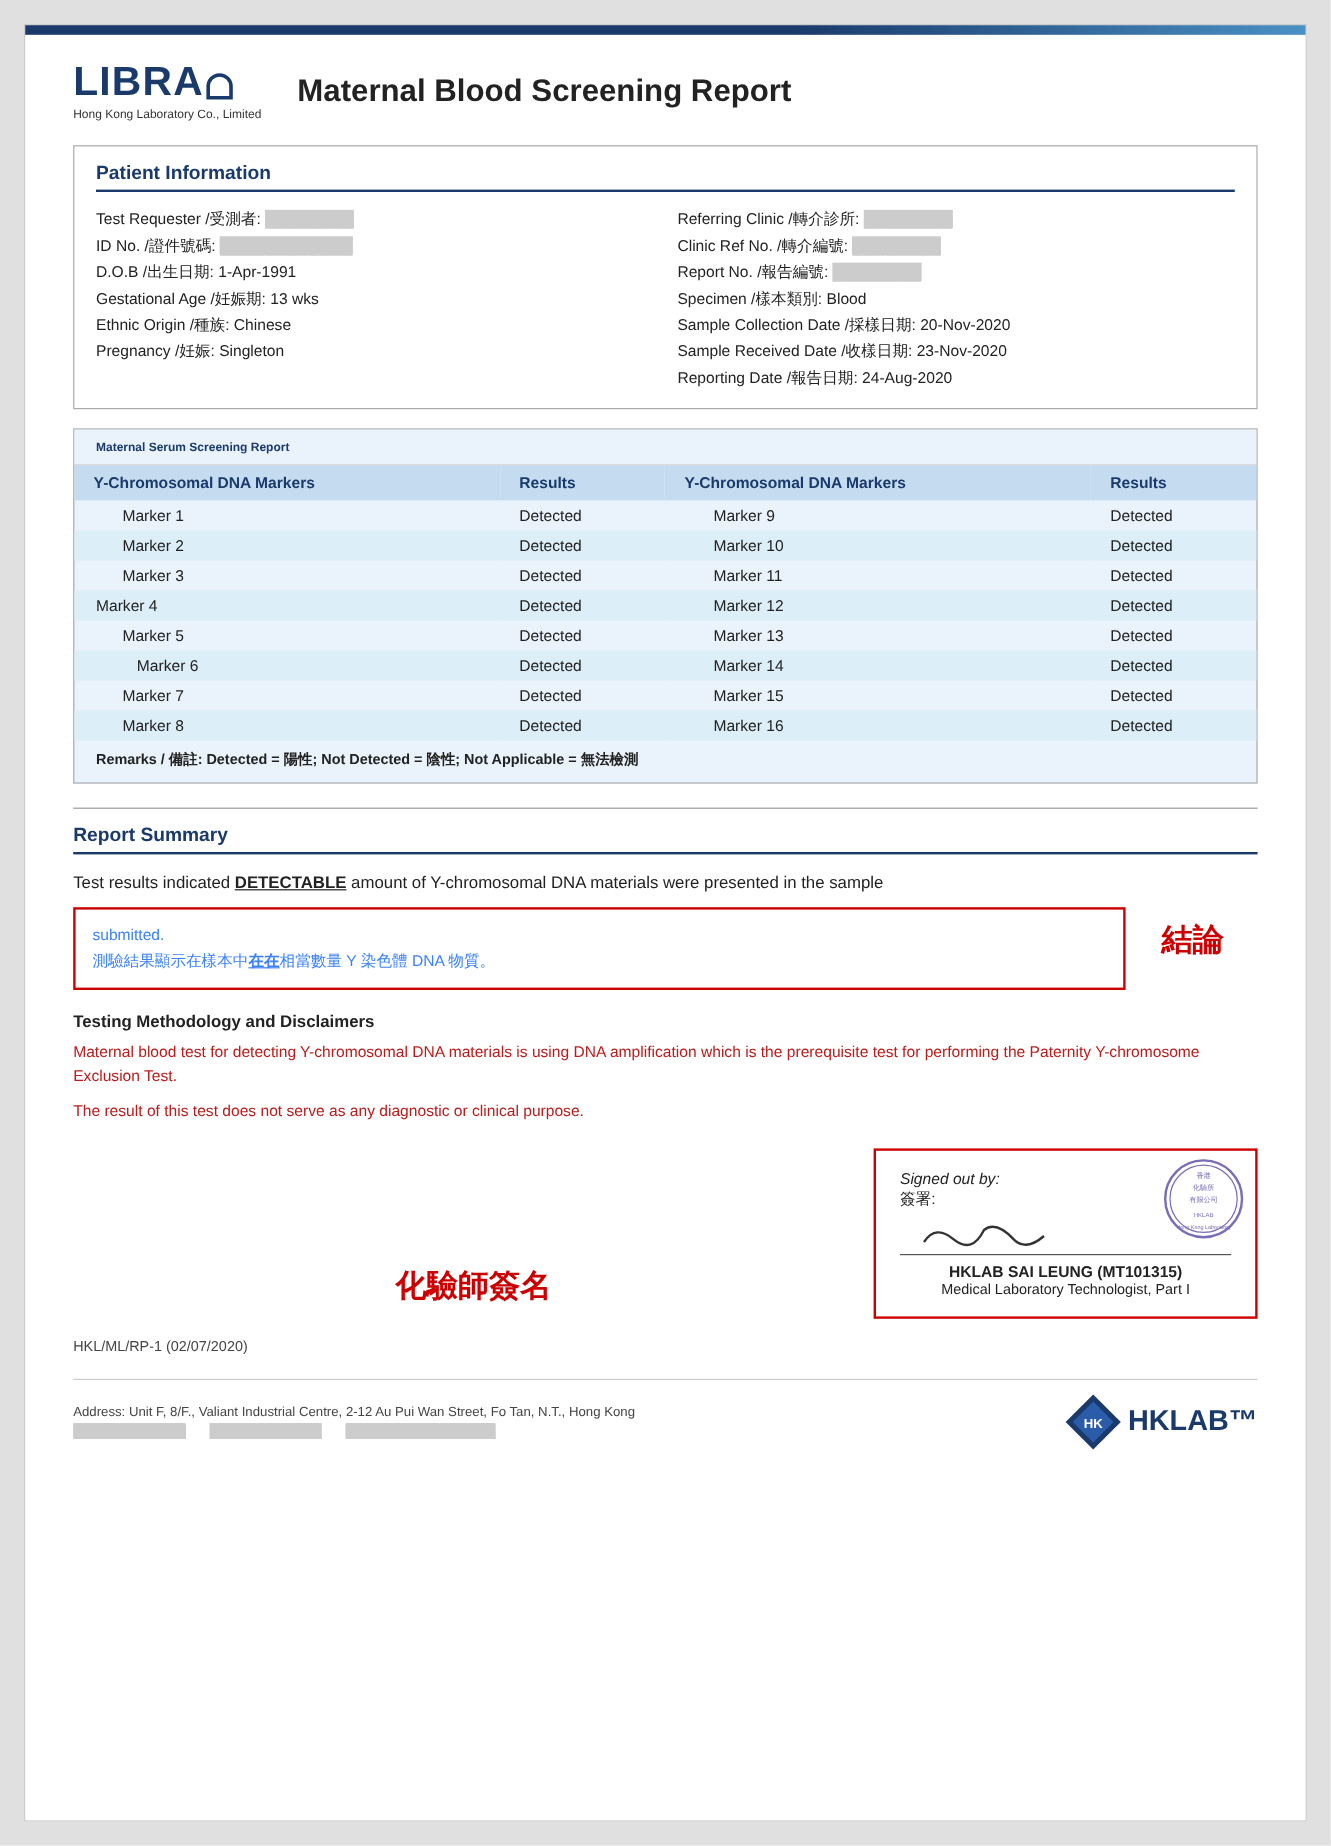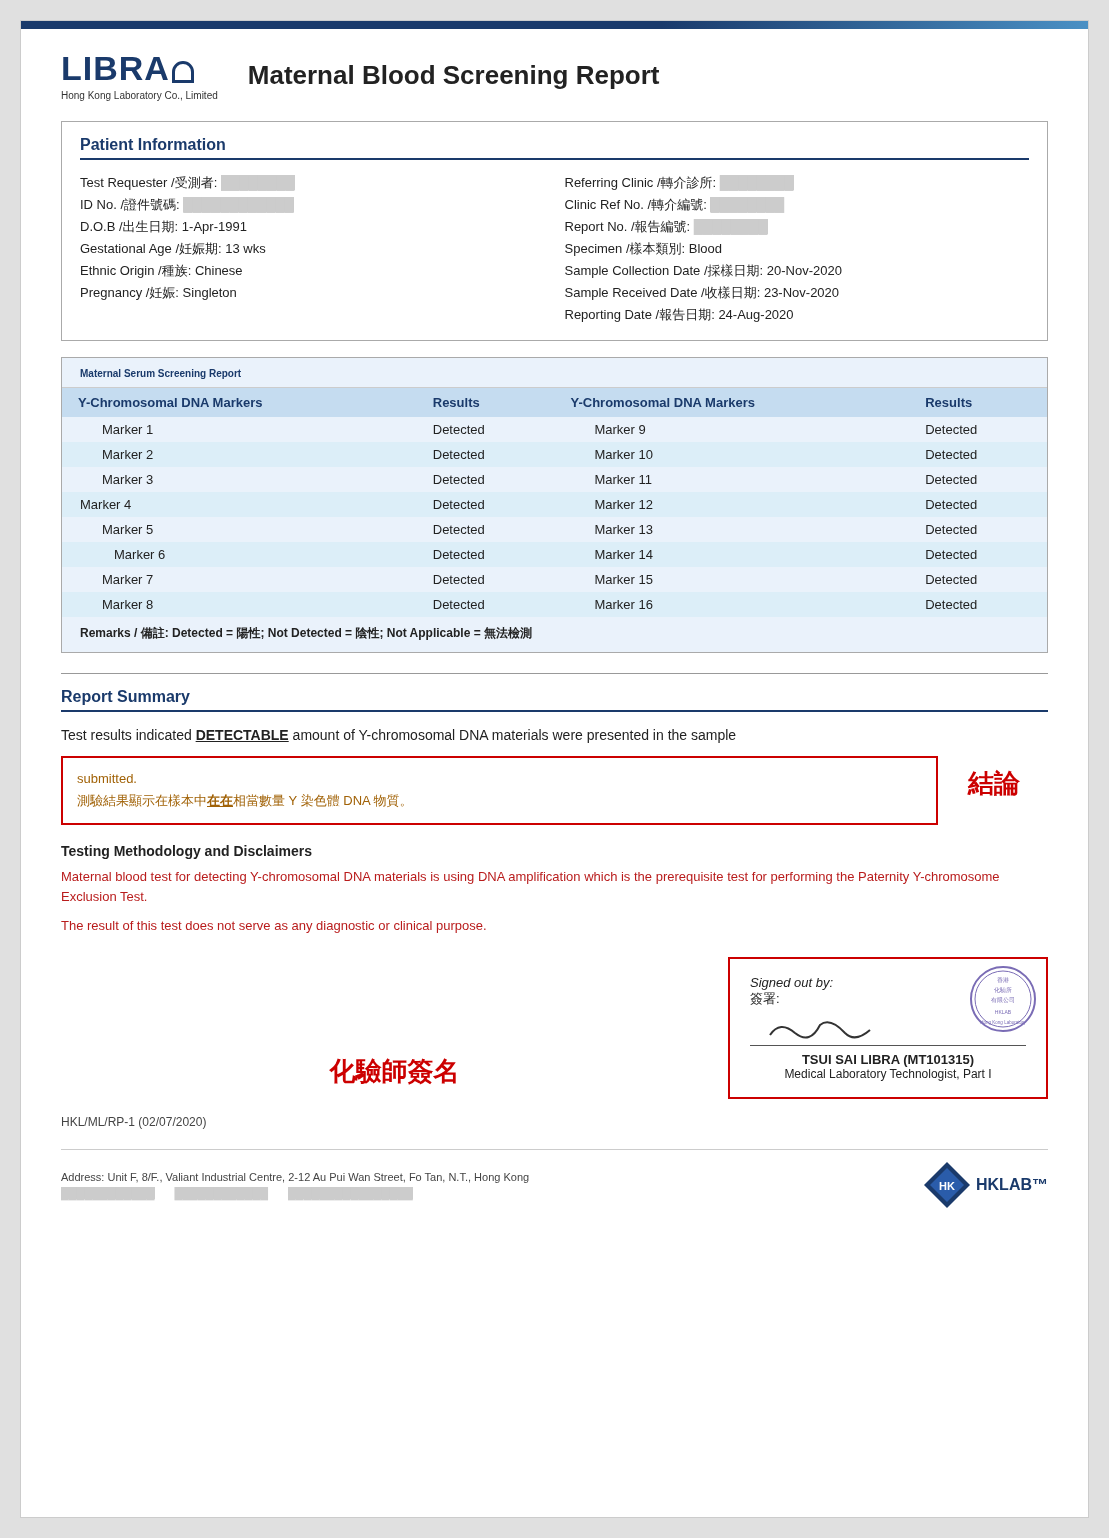--- a/index.html
+++ b/index.html
@@ -122,21 +122,21 @@
     }
     .conclusion-box {
       display: flex;
       align-items: flex-start;
       margin-bottom: 16px;
     }
     .conclusion-left {
       border: 2px solid #cc0000;
       padding: 10px 14px;
       font-size: 13px;
-      color: #a16207;
+      color: #3b82f6;
       flex: 1;
       margin-right: 30px;
       line-height: 1.7;
     }
     .conclusion-right {
       font-size: 26px;
       font-weight: bold;
       color: #cc0000;
       min-width: 80px;
       padding-top: 10px;
@@ -227,21 +227,21 @@
     }
     .footer-address {
       font-size: 11px;
       color: #444;
     }
     .footer-logo {
       display: flex;
       align-items: center;
     }
     .hklab-logo {
-      font-size: 16px;
+      font-size: 24px;
       font-weight: bold;
       color: #1a3a6b;
     }
     .divider-line {
       border: none;
       border-top: 1px solid #999;
       margin: 14px 0;
     }
     .logo-libra {
       display: flex;
@@ -441,21 +441,21 @@
       </svg>
       <div class="signed-out-by">
         <span style="font-style:italic;">Signed out by:</span>
         <span>簽署:</span>
       </div>
       <div class="signature-line">
         <svg class="sig-svg" width="120" height="28" viewBox="0 0 120 28">
           <path d="M10 20 Q20 5 35 18 Q50 30 60 10 Q70 2 85 18 Q95 28 110 15" stroke="#333" stroke-width="2" fill="none"></path>
         </svg>
       </div>
-      <div class="signer-name">TSUI SAI LIBRA (MT101315)</div>
+      <div class="signer-name">HKLAB SAI LEUNG (MT101315)</div>
       <div class="signer-title">Medical Laboratory Technologist, Part I</div>
     </div>
   </div>
 
   <div class="doc-number">HKL/ML/RP-1 (02/07/2020)</div>
 
   <div class="footer">
     <div class="footer-address">
       <div>Address: Unit F, 8/F., Valiant Industrial Centre, 2-12 Au Pui Wan Street, Fo Tan, N.T., Hong Kong</div>
       <div style="display:flex;gap:20px;margin-top:4px;">

